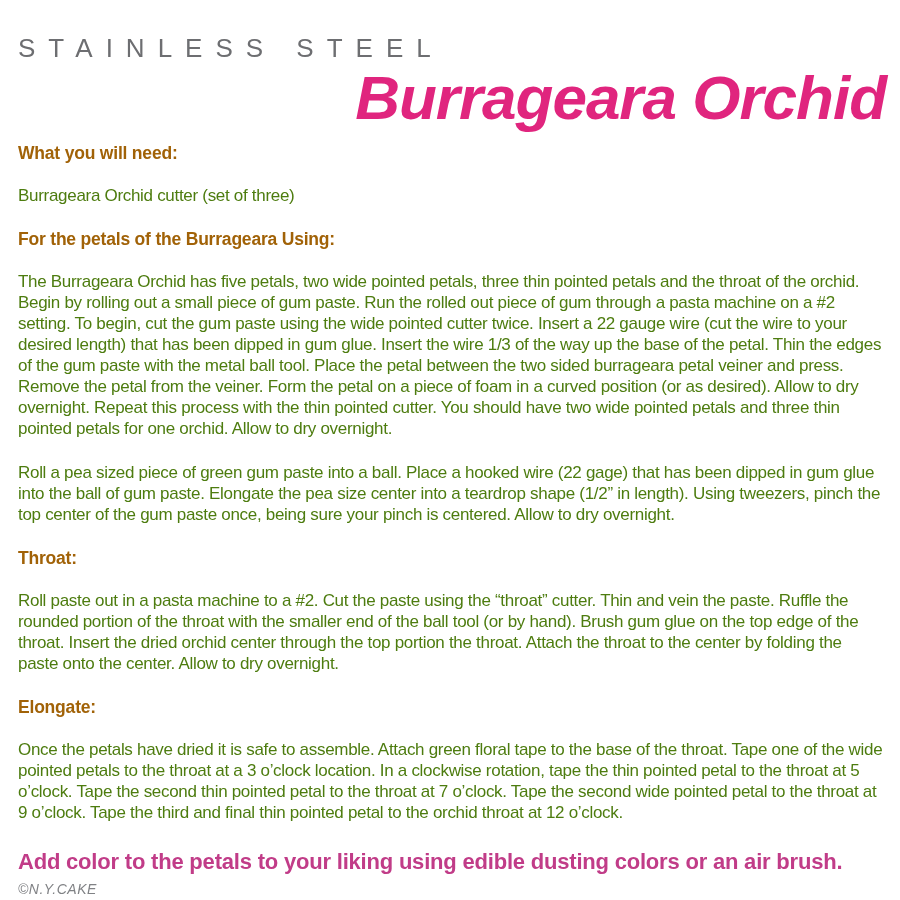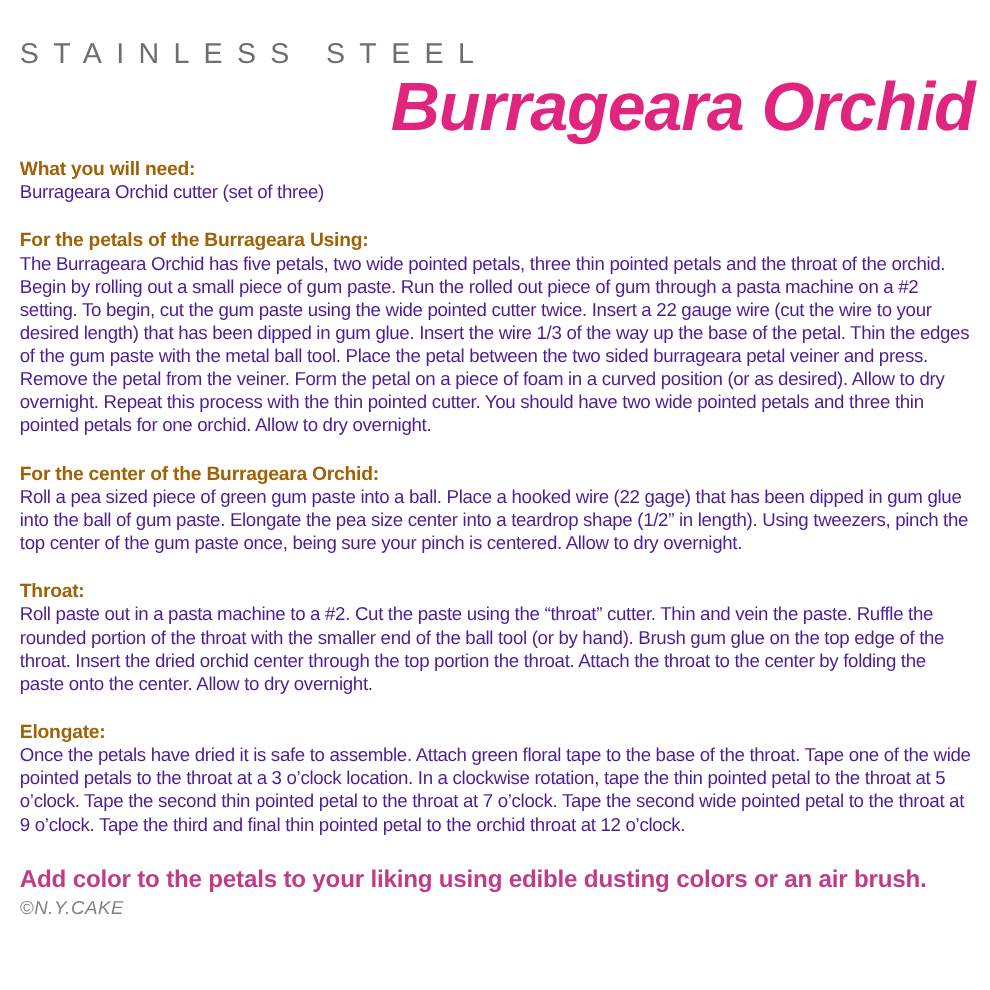--- a/index.html
+++ b/index.html
@@ -34,39 +34,40 @@
   .section { margin-top: 23px; }
   .section.first { margin-top: 13px; }
   .section-heading {
     color: #a16207;
     font-size: 17.5px;
     font-weight: 700;
     line-height: 21px;
     letter-spacing: -0.2px;
   }
   .section-body, .need-line {
-    color: #4c1d95;
+    color: #4d7c0f;
     font-size: 17px;
     font-weight: 400;
     line-height: 21px;
     letter-spacing: -0.3px;
     max-width: 872px;
+    margin-top: 21px;
   }
   .note {
     margin-top: 28px;
     color: #C13C88;
     font-size: 22px;
     font-weight: 700;
     line-height: 21px;
     letter-spacing: -0.2px;
   }
   .footer {
     margin-top: 7px;
     color: #808285;
-    font-size: 17px;
+    font-size: 14px;
     font-style: italic;
     letter-spacing: 0.5px;
     line-height: 20px;
   }
 </style>
 </head>
 <body>
 
 <div class="page">
 
@@ -79,21 +80,20 @@
     <div class="section-heading">What you will need:</div>
     <div class="need-line">Burrageara Orchid cutter (set of three)</div>
   </div>
 
   <div class="section">
     <div class="section-heading">For the petals of the Burrageara Using:</div>
     <p class="section-body">The Burrageara Orchid has five petals, two wide pointed petals, three thin pointed petals and the throat of the orchid. Begin by rolling out a small piece of gum paste. Run the rolled out piece of gum through a pasta machine on a #2 setting. To begin, cut the gum paste using the wide pointed cutter twice. Insert a 22 gauge wire (cut the wire to your desired length) that has been dipped in gum glue. Insert the wire 1/3 of the way up the base of the petal. Thin the edges of the gum paste with the metal ball tool. Place the petal between the two sided burrageara petal veiner and press. Remove the petal from the veiner. Form the petal on a piece of foam in a curved position (or as desired). Allow to dry overnight. Repeat this process with the thin pointed cutter. You should have two wide pointed petals and three thin pointed petals for one orchid. Allow to dry overnight.</p>
   </div>
 
   <div class="section">
-    <div class="section-heading">For the center of the Burrageara Orchid:</div>
     <p class="section-body">Roll a pea sized piece of green gum paste into a ball. Place a hooked wire (22 gage) that has been dipped in gum glue into the ball of gum paste. Elongate the pea size center into a teardrop shape (1/2” in length). Using tweezers, pinch the top center of the gum paste once, being sure your pinch is centered. Allow to dry overnight.</p>
   </div>
 
   <div class="section">
     <div class="section-heading">Throat:</div>
     <p class="section-body">Roll paste out in a pasta machine to a #2. Cut the paste using the “throat” cutter. Thin and vein the paste. Ruffle the rounded portion of the throat with the smaller end of the ball tool (or by hand). Brush gum glue on the top edge of the throat. Insert the dried orchid center through the top portion the throat. Attach the throat to the center by folding the paste onto the center. Allow to dry overnight.</p>
   </div>
 
   <div class="section">
     <div class="section-heading">Elongate:</div>

